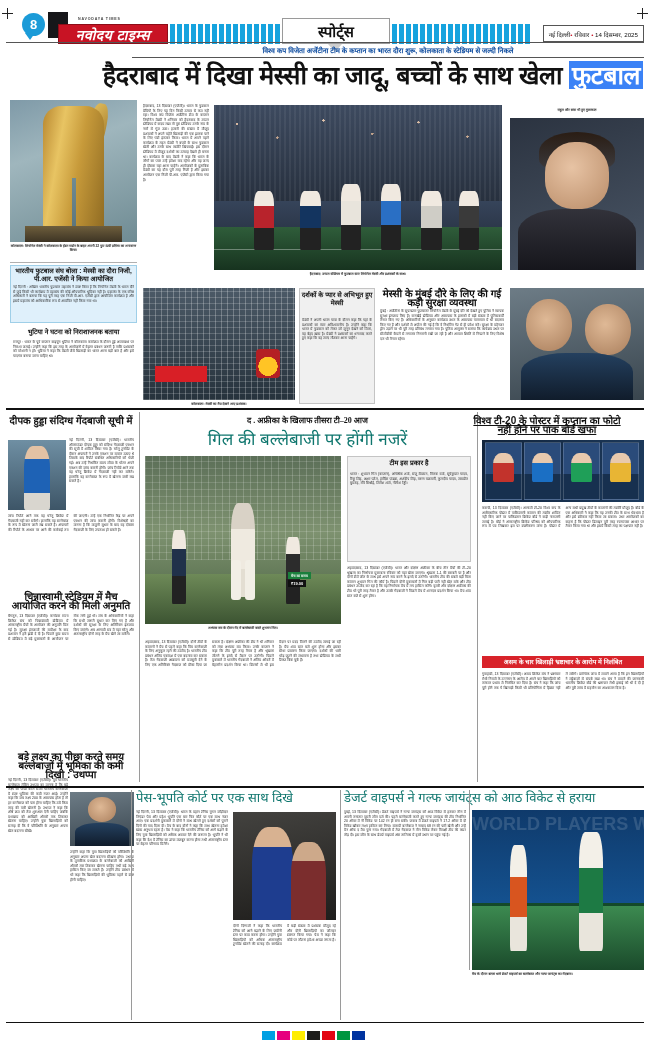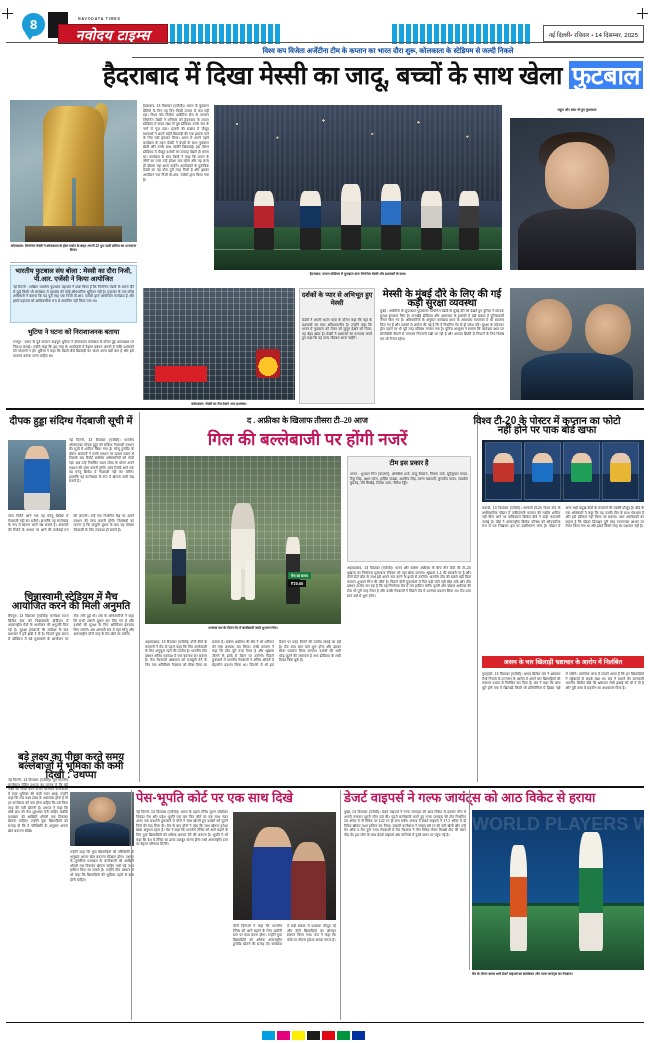--- a/index.html
+++ b/index.html
@@ -76,21 +76,21 @@
   }
   .kicker {
     font-size:7px; font-weight:bold; color:#0b4a9e; text-align:center; line-height:9px;
   }
   .mainhead {
     font-size:25px; font-weight:bold; text-align:center; color:#111; line-height:30px;
     white-space:nowrap; letter-spacing:-.3px;
   }
   .mainhead .hl { background:#3b82f6; color:#fff; padding:0 3px; }
   .subhead {
-    font-size:9.5px; font-weight:bold; text-align:center; line-height:11px; color:#be185d;
+    font-size:9.5px; font-weight:normal; text-align:center; line-height:11px; color:#0f766e;
   }
   .subhead-sm {
     font-size:10px; font-weight:bold; text-align:center; line-height:9px; color:#111;
   }
   .boxhead {
     font-size:6.6px; font-weight:bold; text-align:center; line-height:8px; color:#111;
   }
   .caption { font-size:3.4px; line-height:4.3px; text-align:center; color:#333; font-weight:bold; }
   .caption-l { font-size:3.4px; line-height:4.3px; text-align:left; color:#333; font-weight:bold; }
 
@@ -271,20 +271,23 @@
   <div class="cropmark" style="left:637px;top:8px;"></div>
 
   <div class="masthead">
     <div class="pageno">8</div>
     <div class="black-fold"></div>
     <div class="logo-eng">NAVODAYA TIMES</div>
     <div class="logo-box">
       <div class="logo-text">नवोदय टाइम्स</div>
     </div>
     <div class="stripe-a"></div>
+    <div class="section-tab">
+      <div class="st-text">स्पोर्ट्स</div>
+    </div>
     <div class="stripe-b"></div>
     <div class="dateline">
       <span>नई दिल्ली</span><span class="dot-red">•</span>
       <span>रविवार</span>
       <span class="dot-red">•</span>
       <span>14 दिसम्बर, 2025</span>
     </div>
   </div>
   <div class="rule-top"></div>
 
@@ -392,21 +395,21 @@
   <div class="pricetag" style="left:288px;top:580px;">₹19.00</div>
   <div class="caption" style="position:absolute;left:145px;top:626px;width:196px;">अभ्यास सत्र के दौरान गेंद में बल्लेबाजी करते शुभमन गिल।</div>
 
   <div class="greybox" style="left:347px;top:456px;width:124px;height:106px;"></div>
   <div class="boxhead" style="position:absolute;left:349px;top:459px;width:120px;">टीम इस प्रकार है</div>
   <div class="body-text" style="position:absolute;left:350px;top:472px;width:118px;height:86px;">भारत : शुभमन गिल (कप्तान), अभिषेक शर्मा, संजू सैमसन, तिलक वर्मा, सूर्यकुमार यादव, रिंकू सिंह, अक्षर पटेल, हार्दिक पांड्या, अर्शदीप सिंह, वरुण चक्रवर्ती, कुलदीप यादव, जसप्रीत बुमराह, रवि बिश्नोई, जितेश शर्मा, नीतीश रेड्डी।</div>
 
   <div class="body-text" style="position:absolute;left:347px;top:566px;width:124px;height:212px;column-count:1;">अहमदाबाद, 13 दिसम्बर (एजेंसी)। भारत और दक्षिण अफ्रीका के बीच तीन मैचों की टी–20 श्रृंखला का निर्णायक मुकाबला रविवार को यहां खेला जाएगा। श्रृंखला 1-1 की बराबरी पर है और दोनों टीमें जीत के साथ इसे अपने नाम करने के इरादे से उतरेंगी। भारतीय टीम की सबसे बड़ी चिंता कप्तान शुभमन गिल की फॉर्म है। पिछले दोनों मुकाबलों में गिल बड़ी पारी नहीं खेल सके और टीम प्रबंधन उम्मीद कर रहा है कि वह निर्णायक मैच में लय हासिल करेंगे। दूसरी ओर दक्षिण अफ्रीका की टीम भी पूरी तरह तैयार है और उसके गेंदबाजों ने पिछले मैच में शानदार प्रदर्शन किया था। मैच शाम सात बजे से शुरू होगा।</div>
   <div class="body-text" style="position:absolute;left:145px;top:640px;width:196px;height:138px;column-count:3;">अहमदाबाद, 13 दिसम्बर (एजेंसी)। दोनों टीमों के कप्तानों ने मैच से पहले कहा कि पिच बल्लेबाजी के लिए अनुकूल रहने की उम्मीद है। भारतीय टीम प्रबंधन अंतिम एकादश में एक बदलाव कर सकता है। तेज गेंदबाजी आक्रमण को मजबूती देने के लिए एक अतिरिक्त गेंदबाज को मौका दिया जा सकता है। दक्षिण अफ्रीका की टीम ने भी शनिवार को लंबा अभ्यास सत्र किया। उनके कप्तान ने कहा कि टीम पूरी तरह तैयार है और श्रृंखला जीतने के इरादे से मैदान पर उतरेगी। पिछले मुकाबले में भारतीय गेंदबाजों ने अंतिम ओवरों में बेहतरीन प्रदर्शन किया था। स्पिनरों से भी इस मैदान पर मदद मिलने की उम्मीद जताई जा रही है। मैच शाम सात बजे शुरू होगा और इसका सीधा प्रसारण किया जाएगा। दर्शकों की भारी भीड़ जुटने की संभावना है तथा स्टेडियम के सभी टिकट बिक चुके हैं।</div>
 
-  <div class="subhead-sm" style="position:absolute;left:466px;top:416px;width:162px;">विश्व टी-20 के पोस्टर में कप्तान का फोटो नहीं होने पर पाक बोर्ड खफा</div>
+  <div class="subhead-sm" style="position:absolute;left:466px;top:416px;width:162px;text-decoration:underline;">विश्व टी-20 के पोस्टर में कप्तान का फोटो नहीं होने पर पाक बोर्ड खफा</div>
   <div class="photo ph-posters" style="left:482px;top:440px;width:162px;height:62px;">
     <div class="poster-card" style="left:2%;">
         <div class="pc-fig" style="--pk:#c2332c;"></div>
       </div>
     <div class="poster-card" style="left:26%;">
         <div class="pc-fig" style="--pk:#1b6fc4;"></div>
       </div>
     <div class="poster-card" style="left:50%;">
         <div class="pc-fig" style="--pk:#1f9f58;"></div>
       </div>

